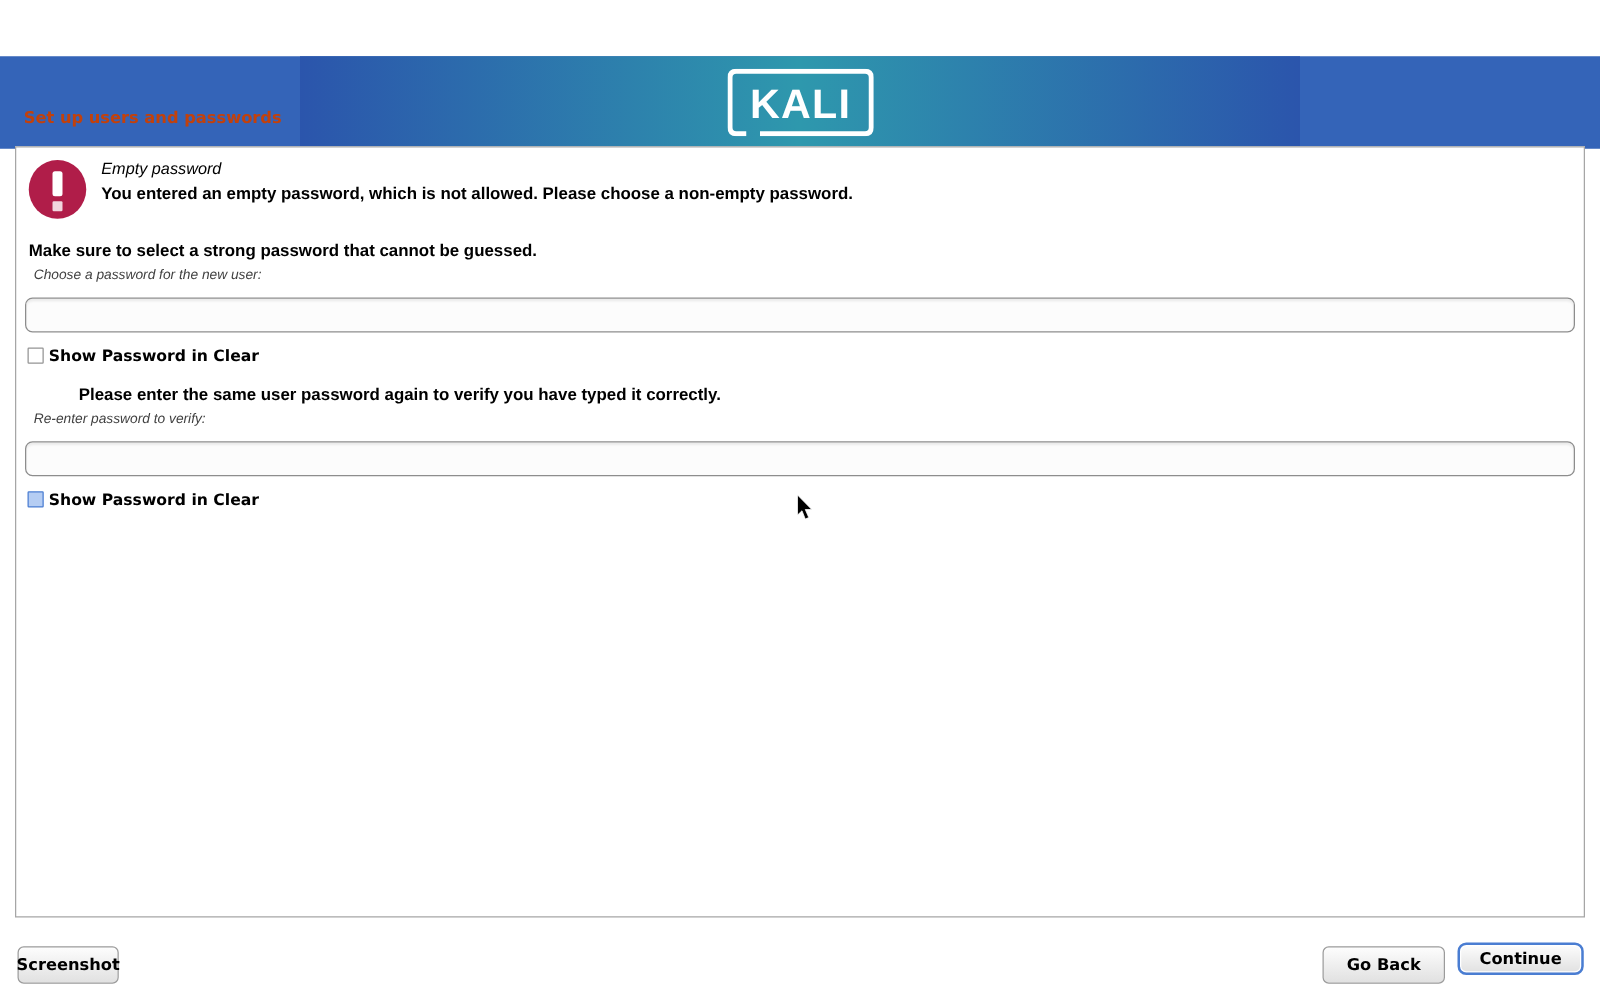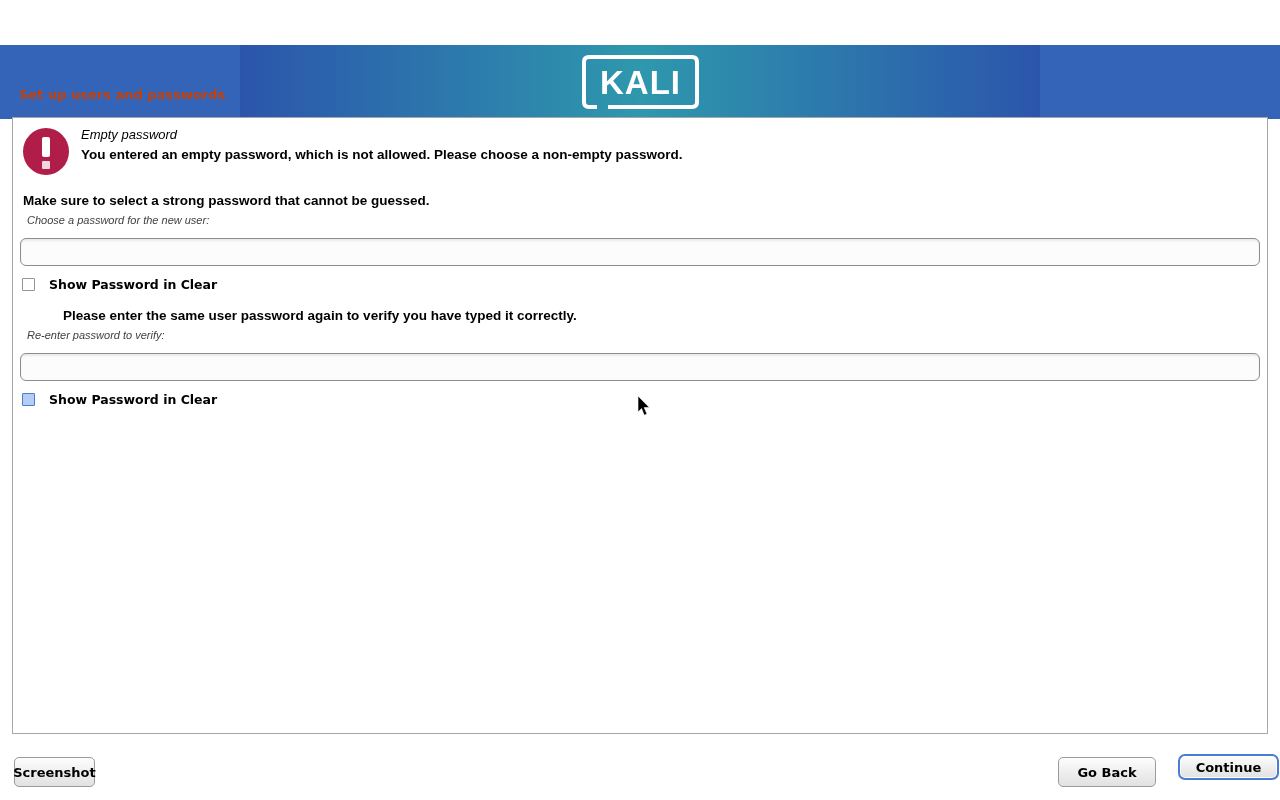--- a/index.html
+++ b/index.html
@@ -79,21 +79,21 @@
     border: 1px solid #8d8d8d; border-radius: 6px;
     background: #fcfcfc;
     box-shadow: inset 0 2px 2px rgba(0,0,0,0.07);
     font-size: 14px; padding: 0 8px;
     outline: none;
   }
   .pw-input-1 { top: 238px; }
   .pw-input-2 { top: 353px; }
 
   .check-row {
-    display: flex; align-items: center; gap: 14px;
+    display: flex; align-items: center; gap: 4px;
     height: 15px; cursor: default;
   }
   .check-row-1 { left: 22px; top: 277px; }
   .check-row-2 { left: 22px; top: 392px; }
   .checkbox {
     width: 13px; height: 13px;
     border: 1px solid #949494; background: #ffffff; border-radius: 1px;
     flex: none;
   }
   .checkbox.focused {
@@ -110,21 +110,20 @@
     font-size: 13px; font-weight: bold; color: #000;
     display: flex; align-items: center; justify-content: center;
     cursor: default;
   }
   .btn-screenshot { left: 14px; top: 757px; width: 81px; height: 30px; }
   .btn-goback    { left: 1058px; top: 757px; width: 98px; height: 30px; }
   .btn-continue  {
     left: 1166px; top: 754px; width: 101px; height: 26px;
     border: 2px solid var(--focus-blue, #4a7dd2); border-radius: 7px;
     box-shadow: inset 0 0 0 1px #ffffff;
-    margin-left: 12px;
   }
 
   .cursor { left: 637px; top: 396px; pointer-events: none; }
 </style>
 </head>
 <body>
 
 <div class="abs banner">
   <div class="banner-center">
     <svg class="kali-logo" width="117" height="54" viewBox="0 0 117 54">

